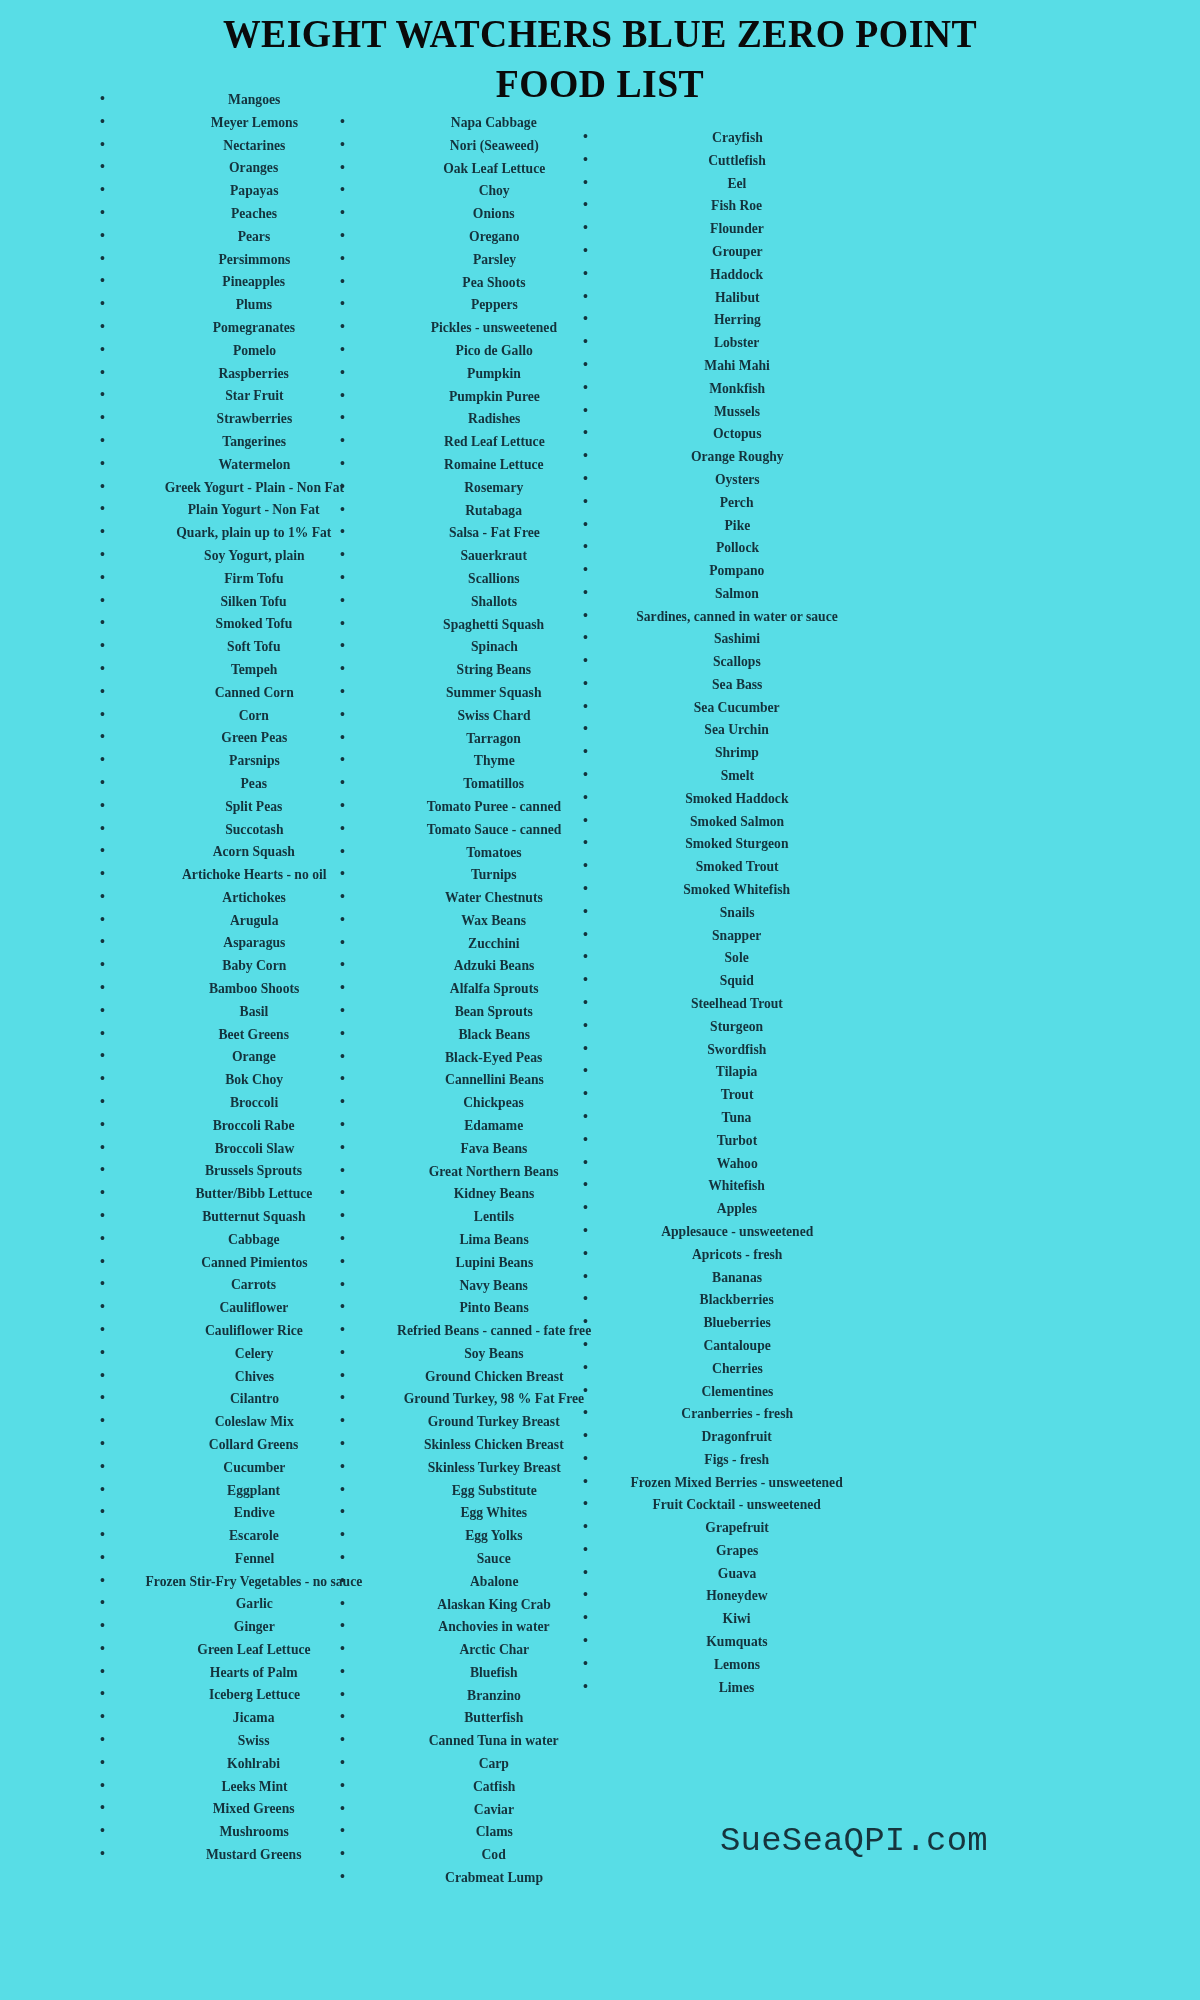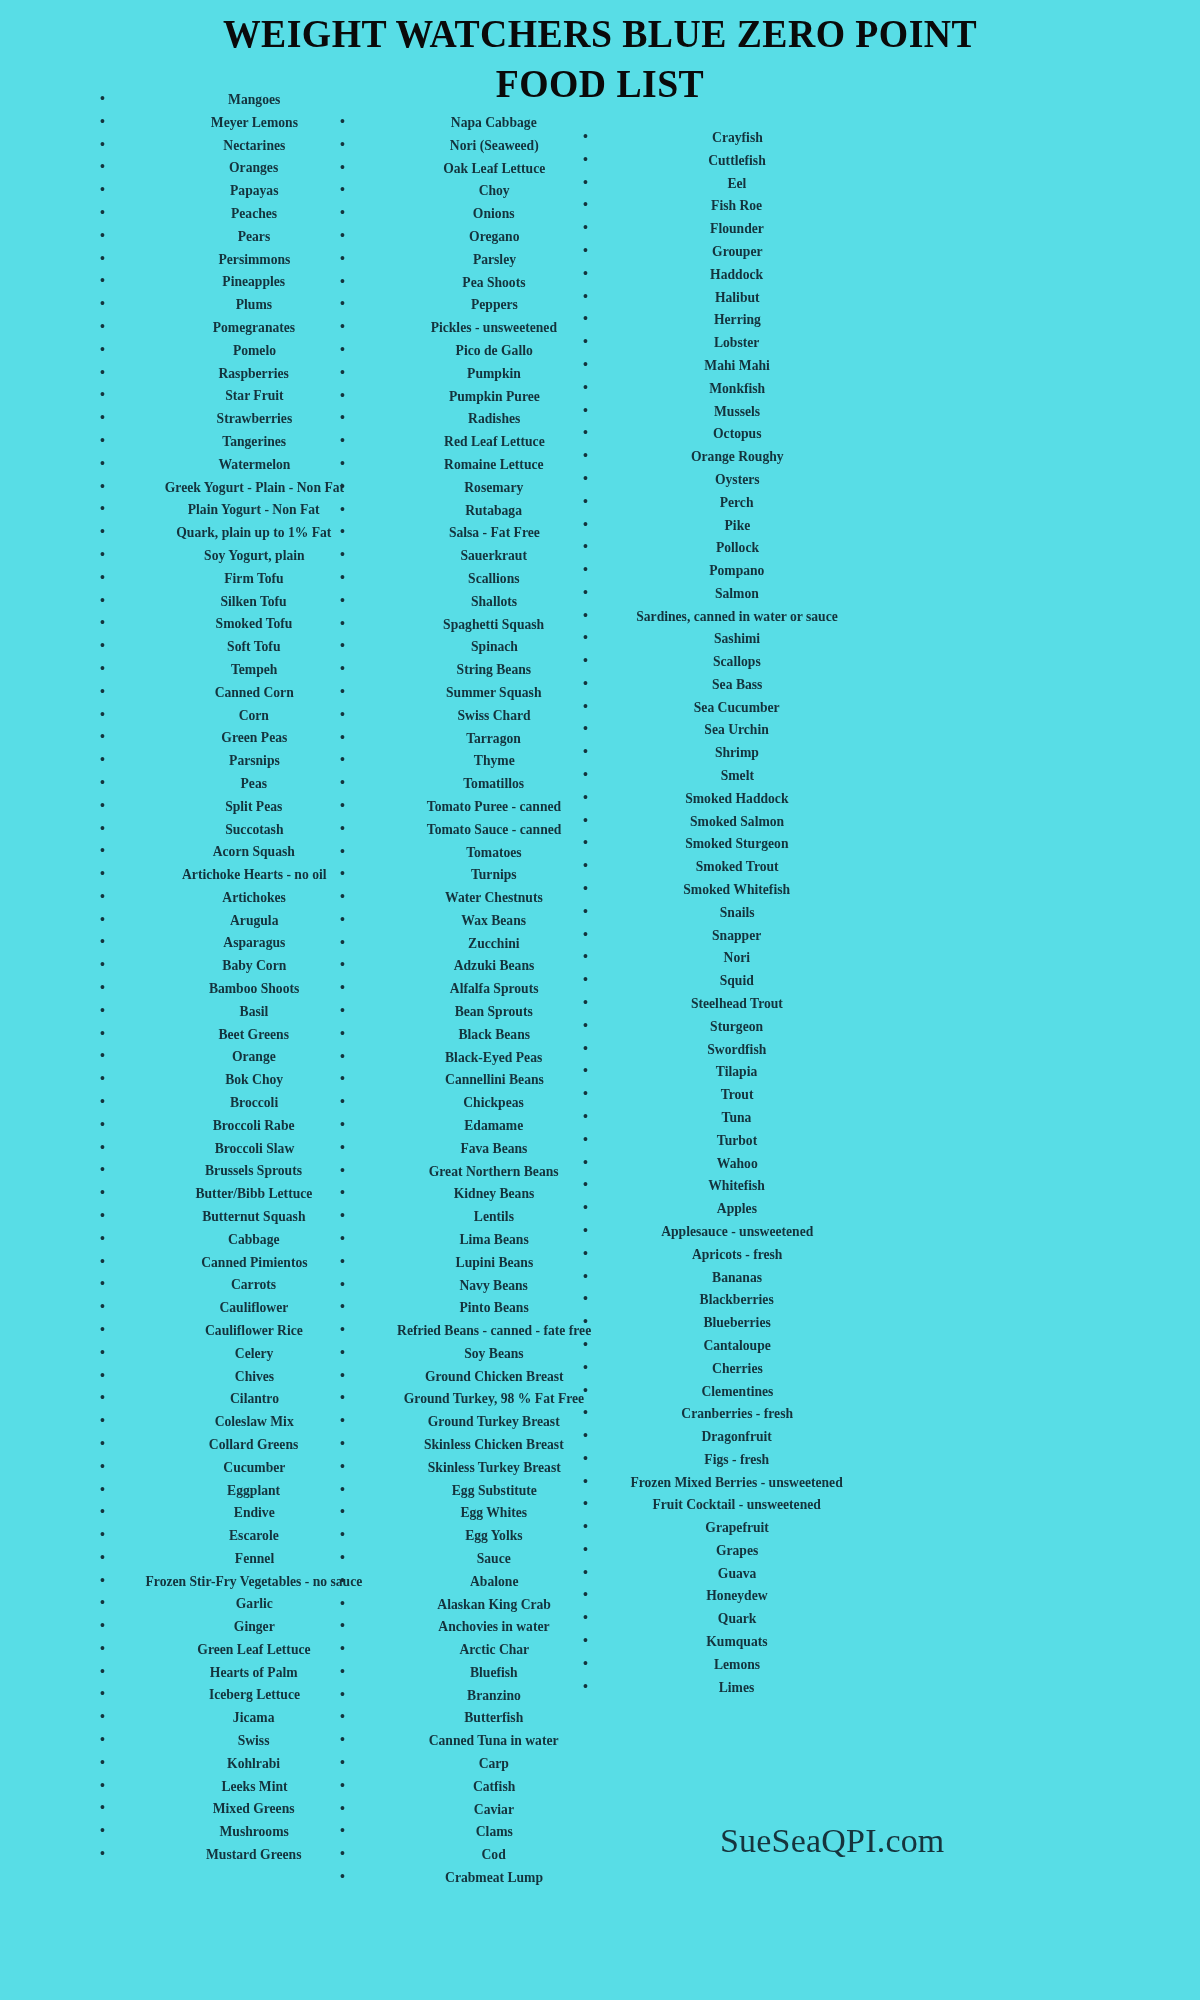--- a/index.html
+++ b/index.html
@@ -64,21 +64,21 @@
   #col1{left:100px;top:88px;width:290px;}
   #col1 li{padding-left:18px;}
   #col2{left:340px;top:111px;width:290px;}
   #col2 li{padding-left:18px;}
   #col3{left:583px;top:126px;width:290px;}
   #col3 li{padding-left:18px;}
 
   .watermark{
     position:absolute;
     left:720px;top:1822px;
-    font-family:Liberation Serif, serif;
+    font-family:Liberation Mono, monospace;
     font-size:34px;
     font-weight:normal;
     color:#16343d;
     letter-spacing:0.2px;
   }
 </style>
 </head>
 <body>
 
 <div id="page">
@@ -285,21 +285,21 @@
         <li><span class="bullet">•</span><span class="txt">Sea Urchin</span></li>
         <li><span class="bullet">•</span><span class="txt">Shrimp</span></li>
         <li><span class="bullet">•</span><span class="txt">Smelt</span></li>
         <li><span class="bullet">•</span><span class="txt">Smoked Haddock</span></li>
         <li><span class="bullet">•</span><span class="txt">Smoked Salmon</span></li>
         <li><span class="bullet">•</span><span class="txt">Smoked Sturgeon</span></li>
         <li><span class="bullet">•</span><span class="txt">Smoked Trout</span></li>
         <li><span class="bullet">•</span><span class="txt">Smoked Whitefish</span></li>
         <li><span class="bullet">•</span><span class="txt">Snails</span></li>
         <li><span class="bullet">•</span><span class="txt">Snapper</span></li>
-        <li><span class="bullet">•</span><span class="txt">Nori</span></li>
+        <li><span class="bullet">•</span><span class="txt">Sole</span></li>
         <li><span class="bullet">•</span><span class="txt">Squid</span></li>
         <li><span class="bullet">•</span><span class="txt">Steelhead Trout</span></li>
         <li><span class="bullet">•</span><span class="txt">Sturgeon</span></li>
         <li><span class="bullet">•</span><span class="txt">Swordfish</span></li>
         <li><span class="bullet">•</span><span class="txt">Tilapia</span></li>
         <li><span class="bullet">•</span><span class="txt">Trout</span></li>
         <li><span class="bullet">•</span><span class="txt">Tuna</span></li>
         <li><span class="bullet">•</span><span class="txt">Turbot</span></li>
         <li><span class="bullet">•</span><span class="txt">Wahoo</span></li>
         <li><span class="bullet">•</span><span class="txt">Whitefish</span></li>
@@ -314,21 +314,21 @@
         <li><span class="bullet">•</span><span class="txt">Clementines</span></li>
         <li><span class="bullet">•</span><span class="txt">Cranberries - fresh</span></li>
         <li><span class="bullet">•</span><span class="txt">Dragonfruit</span></li>
         <li><span class="bullet">•</span><span class="txt">Figs - fresh</span></li>
         <li class="wrap"><span class="bullet">•</span><span class="txt">Frozen Mixed Berries - unsweetened</span></li>
         <li><span class="bullet">•</span><span class="txt">Fruit Cocktail - unsweetened</span></li>
         <li><span class="bullet">•</span><span class="txt">Grapefruit</span></li>
         <li><span class="bullet">•</span><span class="txt">Grapes</span></li>
         <li><span class="bullet">•</span><span class="txt">Guava</span></li>
         <li><span class="bullet">•</span><span class="txt">Honeydew</span></li>
-        <li><span class="bullet">•</span><span class="txt">Quark</span></li>
+        <li><span class="bullet">•</span><span class="txt">Kiwi</span></li>
         <li><span class="bullet">•</span><span class="txt">Kumquats</span></li>
         <li><span class="bullet">•</span><span class="txt">Lemons</span></li>
         <li><span class="bullet">•</span><span class="txt">Limes</span></li>
       </ul>
   </div>
 
   <div class="watermark">SueSeaQPI.com</div>
 
 </div>
 

